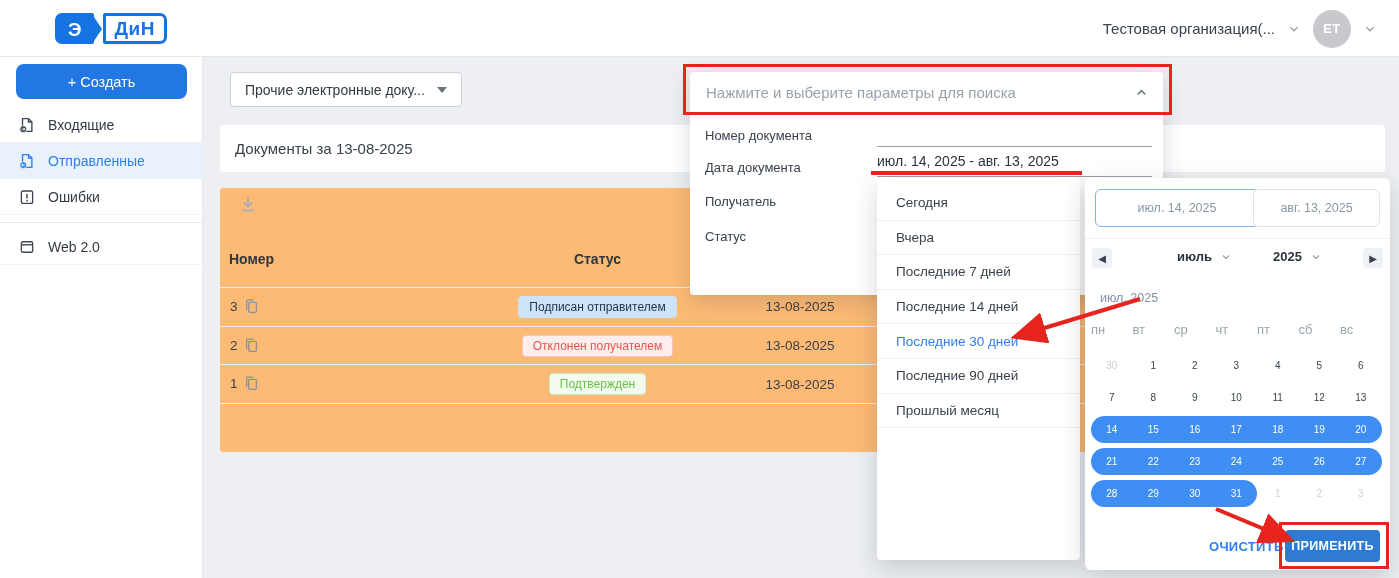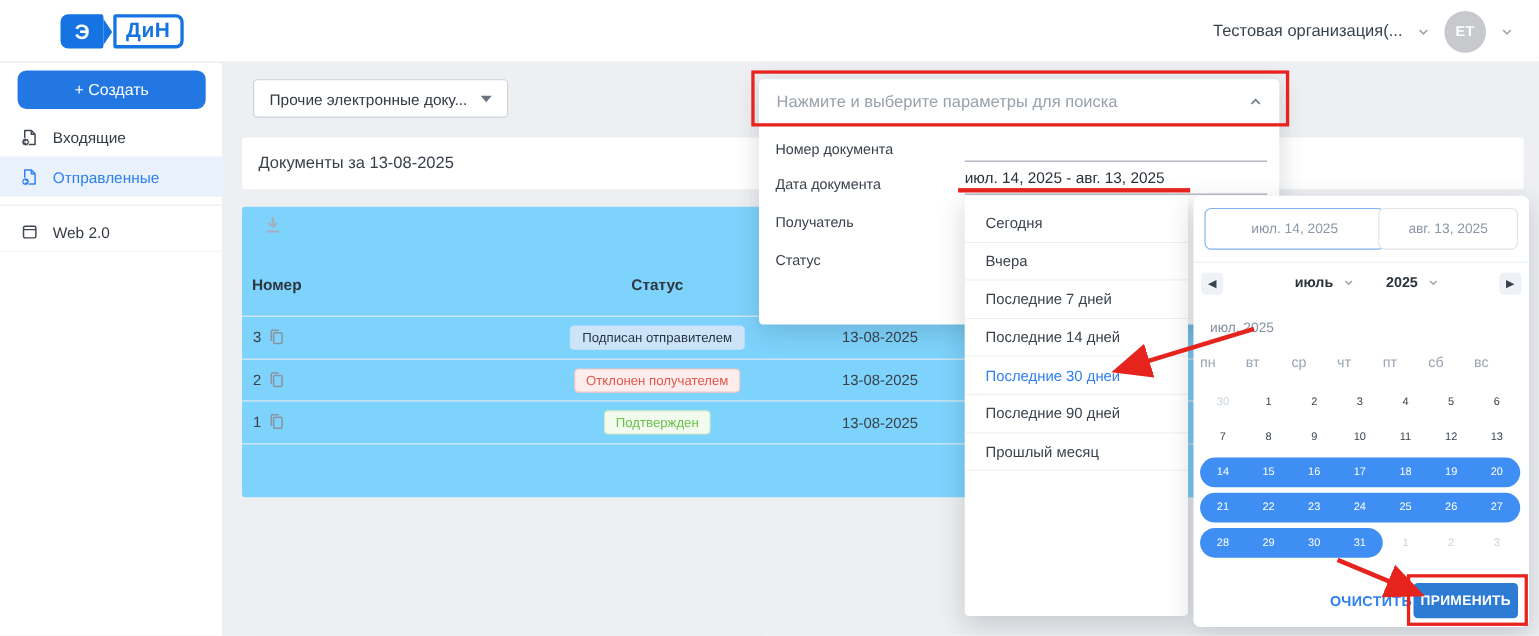--- a/index.html
+++ b/index.html
@@ -27,21 +27,21 @@
   .nav-item.selected .lbl { color:#2f80ed; }
   .nav-divider { height:8px; border-bottom:1px solid #e7eaee; margin-bottom:6px; }
   .nav-ic { width:18px; height:18px; flex:0 0 18px; }
 
   
   .doc-type-select { position:absolute; left:230px; top:72px; width:232px; height:35px; background:#fff; border:1px solid #ccd2d9; border-radius:4px; display:flex; align-items:center; padding:0 14px; z-index:1; cursor:pointer; }
   .doc-type-select .txt { font-size:14px; color:#333a42; flex:1; white-space:nowrap; overflow:hidden; }
   .caret-down { width:0; height:0; border-left:5px solid transparent; border-right:5px solid transparent; border-top:6px solid #69747f; }
   .header-panel { position:absolute; left:220px; top:125px; width:1165px; height:47px; background:#fff; border-radius:3px; display:flex; align-items:center; padding-left:15px; z-index:1; }
   .header-panel .txt { font-size:15px; color:#39414a; }
-  .table-panel { position:absolute; left:220px; top:188px; width:1165px; height:264px; background:#7dd3fc; border-radius:3px; z-index:1; }
+  .table-panel { position:absolute; left:220px; top:188px; width:1165px; height:264px; background:#fdba74; border-radius:3px; z-index:1; }
   .dl-btn { position:absolute; left:15px; top:5px; width:26px; height:26px; border:none; background:transparent; cursor:pointer; }
   .thead-cell { position:absolute; top:63px; font-size:14px; font-weight:bold; color:#2e363f; }
   .thead-number { left:9px; }
   .thead-status { left:260px; width:235px; text-align:center; }
   .tbody { position:absolute; left:0; top:99px; width:100%; border-top:1px solid #e9ecef; }
   .trow { position:relative; height:38.7px; border-bottom:1px solid #e9ecef; cursor:pointer; }
   .cell-num { position:absolute; left:10px; top:11px; font-size:13.5px; color:#39414a; }
   .copy-btn { position:absolute; left:21px; top:9px; width:20px; height:20px; border:none; background:transparent; cursor:pointer; padding:0; }
   .cell-status { position:absolute; left:260px; top:0; width:235px; height:100%; display:flex; align-items:center; justify-content:center; }
   .badge { font-size:12px; padding:3px 10px; border-radius:4px; white-space:nowrap; }
@@ -66,21 +66,21 @@
   
   .calendar-panel { position:absolute; left:1085px; top:178px; width:305px; height:392px; background:#fff; border-radius:6px; box-shadow:0 8px 24px rgba(40,50,60,.20); z-index:7; }
   .cal-input { position:absolute; top:11px; height:38px; border-radius:6px; display:flex; align-items:center; justify-content:center; font-size:12.5px; color:#8b97a5; background:#fff; cursor:text; }
   .cal-input.start { left:10px; width:164px; border:1px solid #7fb0ef; }
   .cal-input.end { left:168px; width:127px; border:1px solid #dfe3e8; }
   .cal-divider { position:absolute; left:0; top:60px; width:100%; border-bottom:1px solid #eef0f3; }
   .cal-nav-btn { position:absolute; top:70px; width:20px; height:20px; background:#eef1f5; border:none; border-radius:4px; color:#3a424d; font-size:10px; cursor:pointer; display:flex; align-items:center; justify-content:center; padding:0; }
   .cal-prev { left:7px; }
   .cal-next { left:278px; }
   .cal-month-sel, .cal-year-sel { position:absolute; top:71px; display:flex; align-items:center; gap:8px; cursor:pointer; }
-  .cal-month-sel { left:92px; } .cal-year-sel { left:175px; }
+  .cal-month-sel { left:92px; } .cal-year-sel { left:188px; }
   .cal-month-sel .t, .cal-year-sel .t { font-size:13px; font-weight:bold; color:#2b333d; }
   .cal-caption { position:absolute; left:15px; top:113px; font-size:12.5px; color:#8391a1; }
   .weekday-row { position:absolute; left:6px; top:144px; display:flex; }
   .weekday-row span { width:41.5px; font-size:13px; color:#9aa5b2; }
   .weeks { position:absolute; left:6px; top:174px; }
   .week { position:relative; height:27px; margin-bottom:5px; width:290.5px; }
   .week .pill { position:absolute; top:0; height:27px; background:#3e8ef3; border-radius:14px; }
   .day { position:absolute; top:0; width:41.5px; height:27px; display:flex; align-items:center; justify-content:center; font-size:10px; color:#39424c; cursor:pointer; }
   .day.muted { color:#c9d1d9; }
   .day.sel { color:#fff; }
@@ -131,20 +131,28 @@
           <span class="lbl">Входящие</span>
         </div>
         <div class="nav-item selected">
           <span class="nav-ic"><svg viewBox="0 0 24 24" width="18" height="18">
               <path d="M6 3.5h8l4.5 4.5v12.5H6z" fill="none" stroke="#2f80ed" stroke-width="1.8" stroke-linejoin="round"></path>
               <path d="M14 3.5V8h4.5" fill="none" stroke="#2f80ed" stroke-width="1.8"></path>
               <circle cx="7" cy="17.5" r="4.6" fill="#2f80ed" stroke="#fff" stroke-width="1"></circle>
               <path d="M9 17.5H5M6.6 15.8l-1.7 1.7 1.7 1.7" stroke="#fff" stroke-width="1.3" fill="none"></path>
             </svg></span>
           <span class="lbl">Отправленные</span>
+        </div>
+        <div class="nav-item">
+          <span class="nav-ic"><svg viewBox="0 0 24 24" width="18" height="18">
+              <rect x="4.5" y="4" width="15" height="16.5" rx="2" fill="none" stroke="#3f4752" stroke-width="1.8"></rect>
+              <path d="M12 8v6" stroke="#3f4752" stroke-width="2"></path>
+              <circle cx="12" cy="16.8" r="1.2" fill="#3f4752"></circle>
+            </svg></span>
+          <span class="lbl">Ошибки</span>
         </div>
         <div class="nav-divider"></div>
         <div class="nav-item">
           <span class="nav-ic"><svg viewBox="0 0 24 24" width="18" height="18">
               <rect x="4.5" y="5" width="15" height="14" rx="2" fill="none" stroke="#3f4752" stroke-width="1.8"></rect>
               <path d="M4.5 9h15" stroke="#3f4752" stroke-width="1.8"></path>
             </svg></span>
           <span class="lbl">Web 2.0</span>
         </div>
       </nav>

